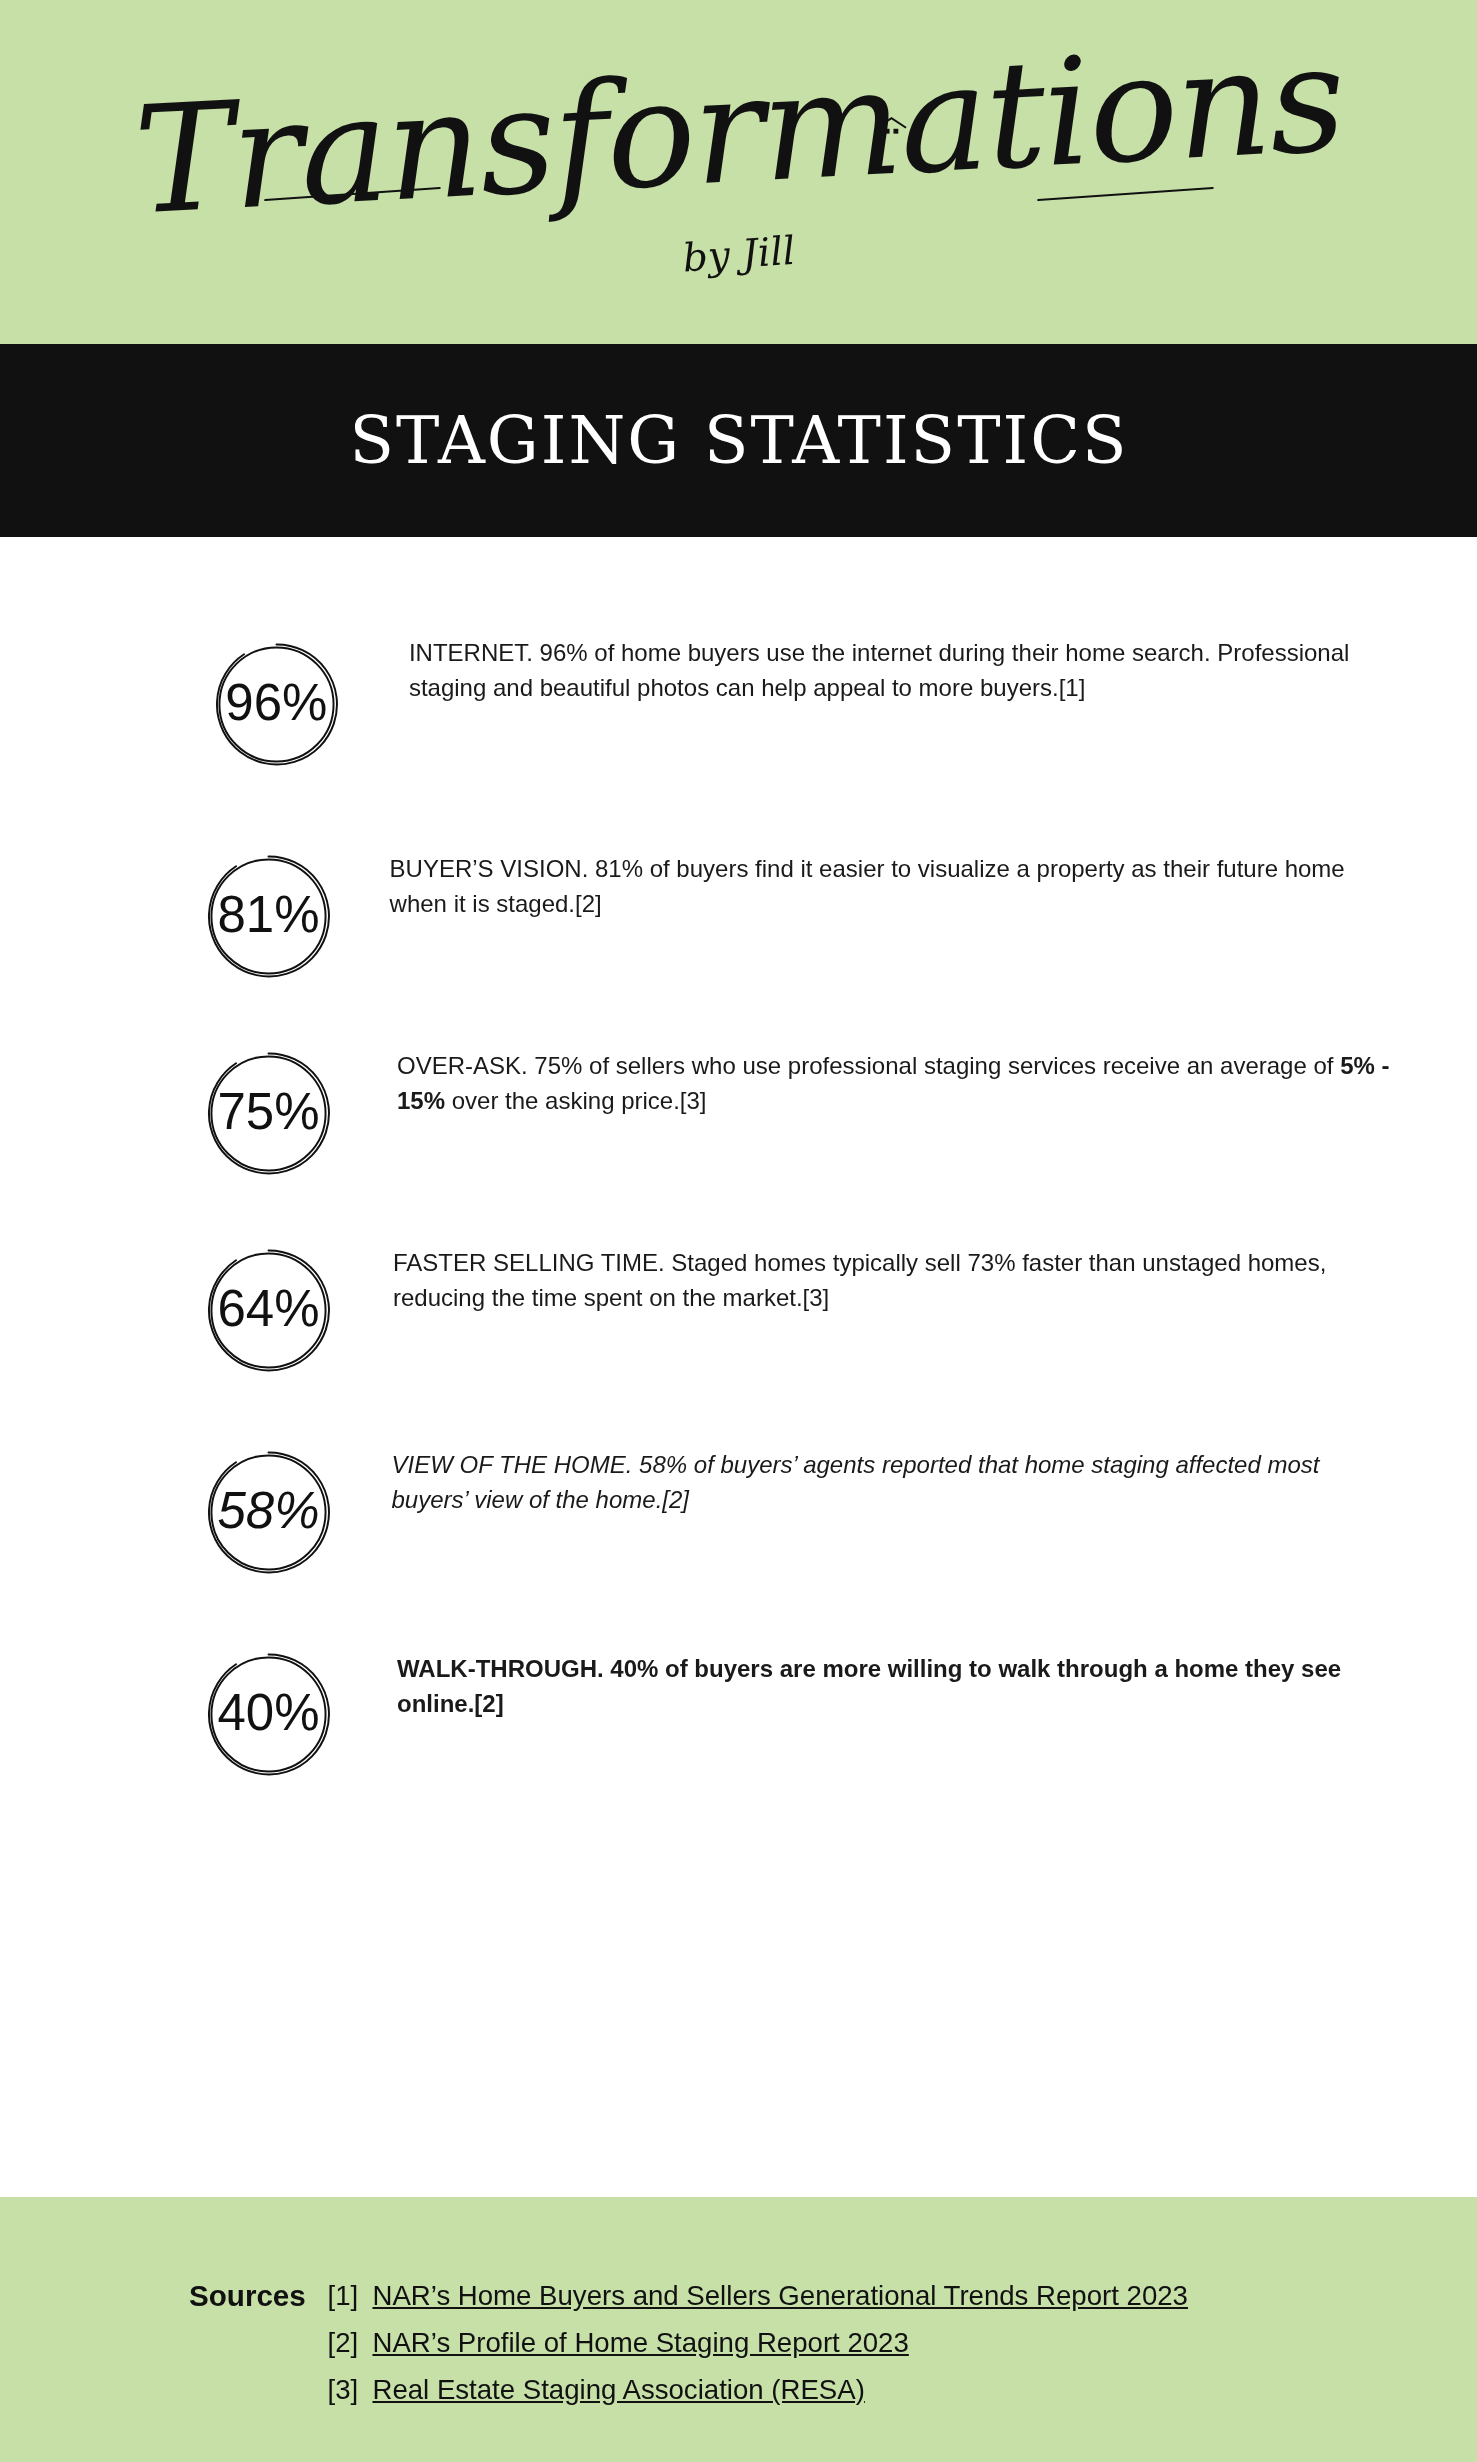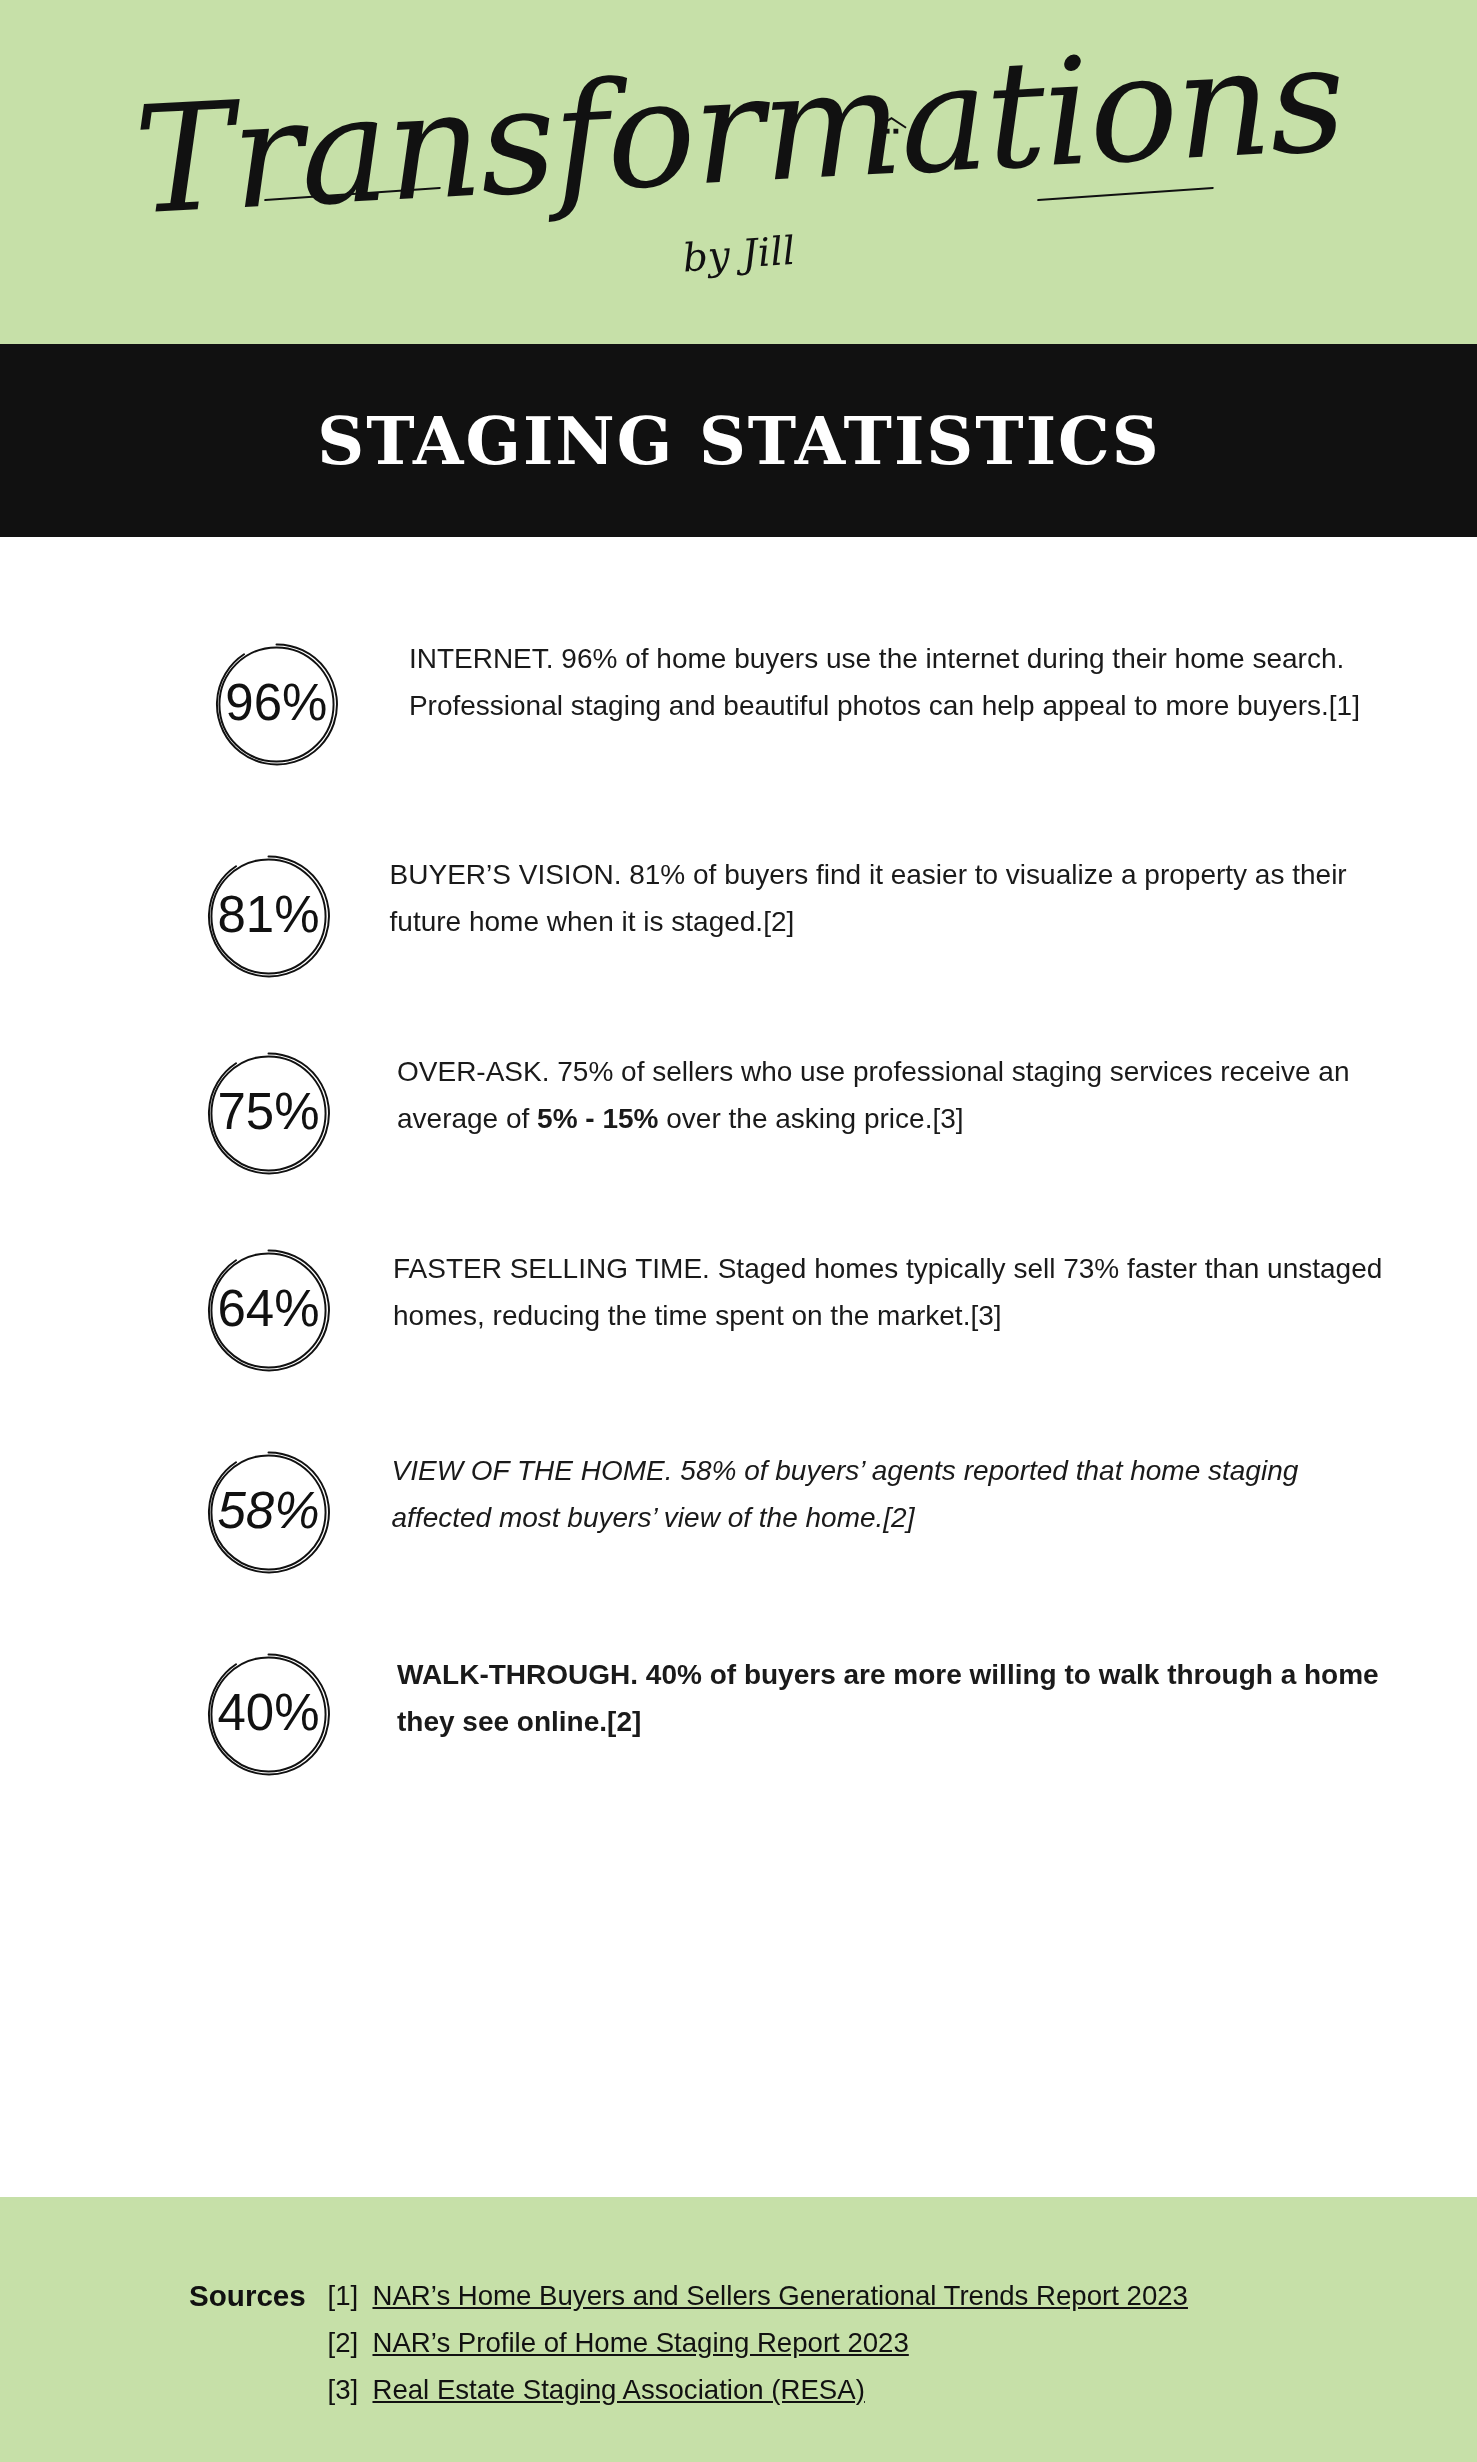--- a/index.html
+++ b/index.html
@@ -86,21 +86,21 @@
     width: 1478px;
     height: 193px;
     background: #111111;
     display: flex;
     align-items: center;
     justify-content: center;
   }
   .title-bar h1 {
     margin: 0;
     font-family: "DejaVu Serif", serif;
-    font-weight: 700;
+    font-weight: 400;
     font-size: 65px;
     letter-spacing: 2px;
     color: #ffffff;
     white-space: nowrap;
   }
 
   
   .stats {
     position: absolute;
     top: 611px;
@@ -134,22 +134,22 @@
     font-family: "Liberation Sans", sans-serif;
     font-size: 51px;
     color: #111111;
     letter-spacing: 0px;
   }
   .stat-text {
     flex: 1 1 auto;
     margin-left: 35px;
     padding-top: 29.6px;
     padding-right: 85px;
-    font-size: 28px;
-    line-height: 47px;
+    font-size: 24px;
+    line-height: 35px;
     color: #1a1a1a;
   }
   .stat-text b { font-weight: bold; }
 
   
   .row-0 { height: 212px; }
   .row-0 .circle { margin-left: 7.9px; }
   .row-0 .stat-text { padding-top: 23.6px; margin-left: 41px; }
   .row-1 { height: 197px; }
   .row-1 .stat-text { padding-top: 27.6px; margin-left: 29.6px; }

